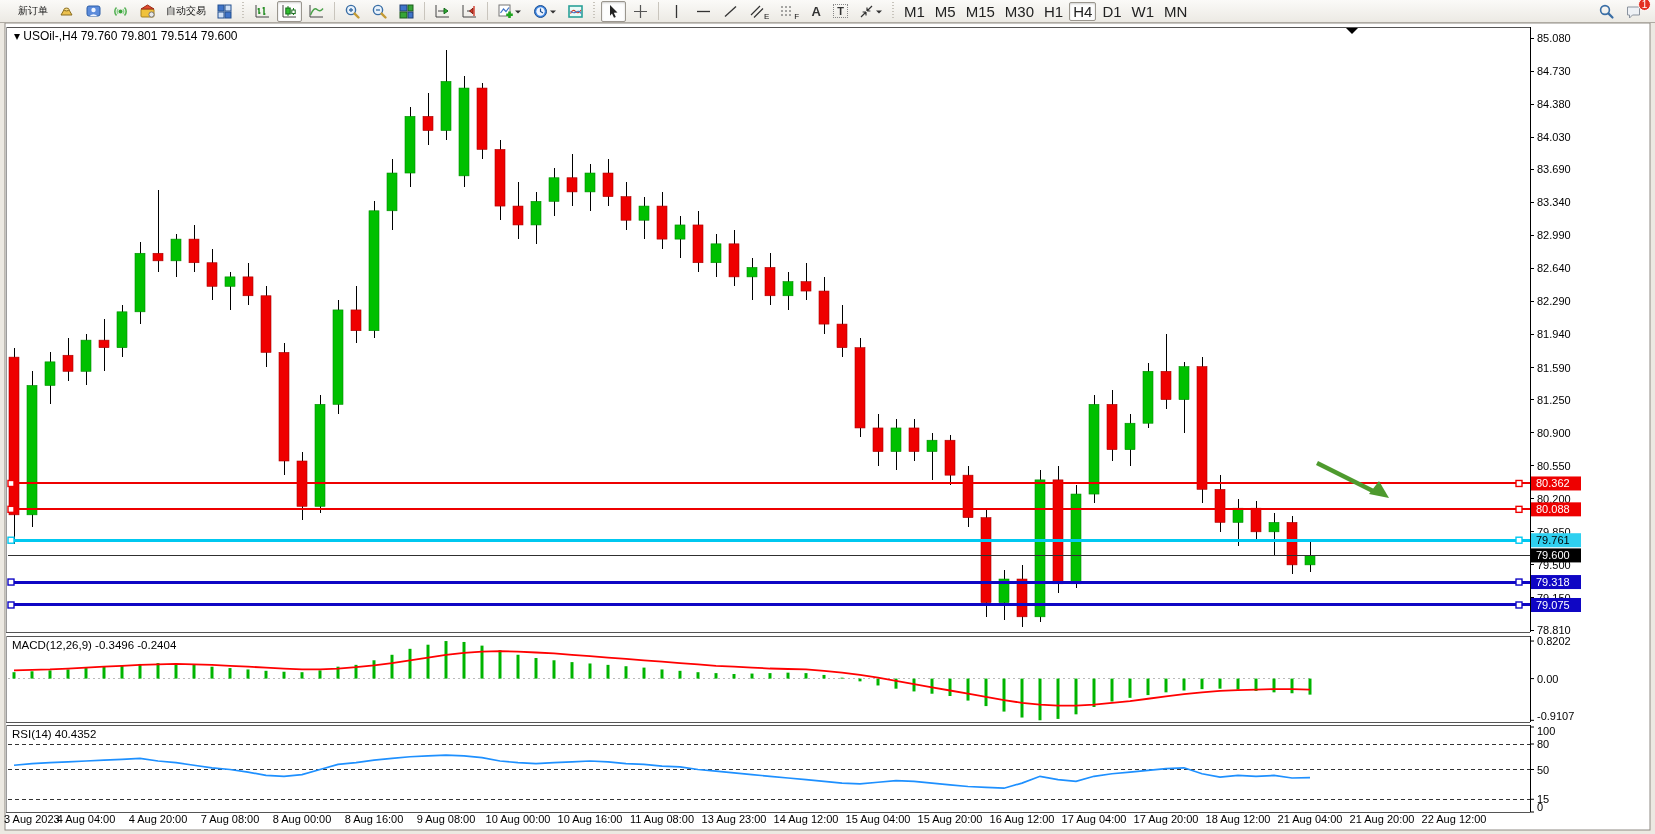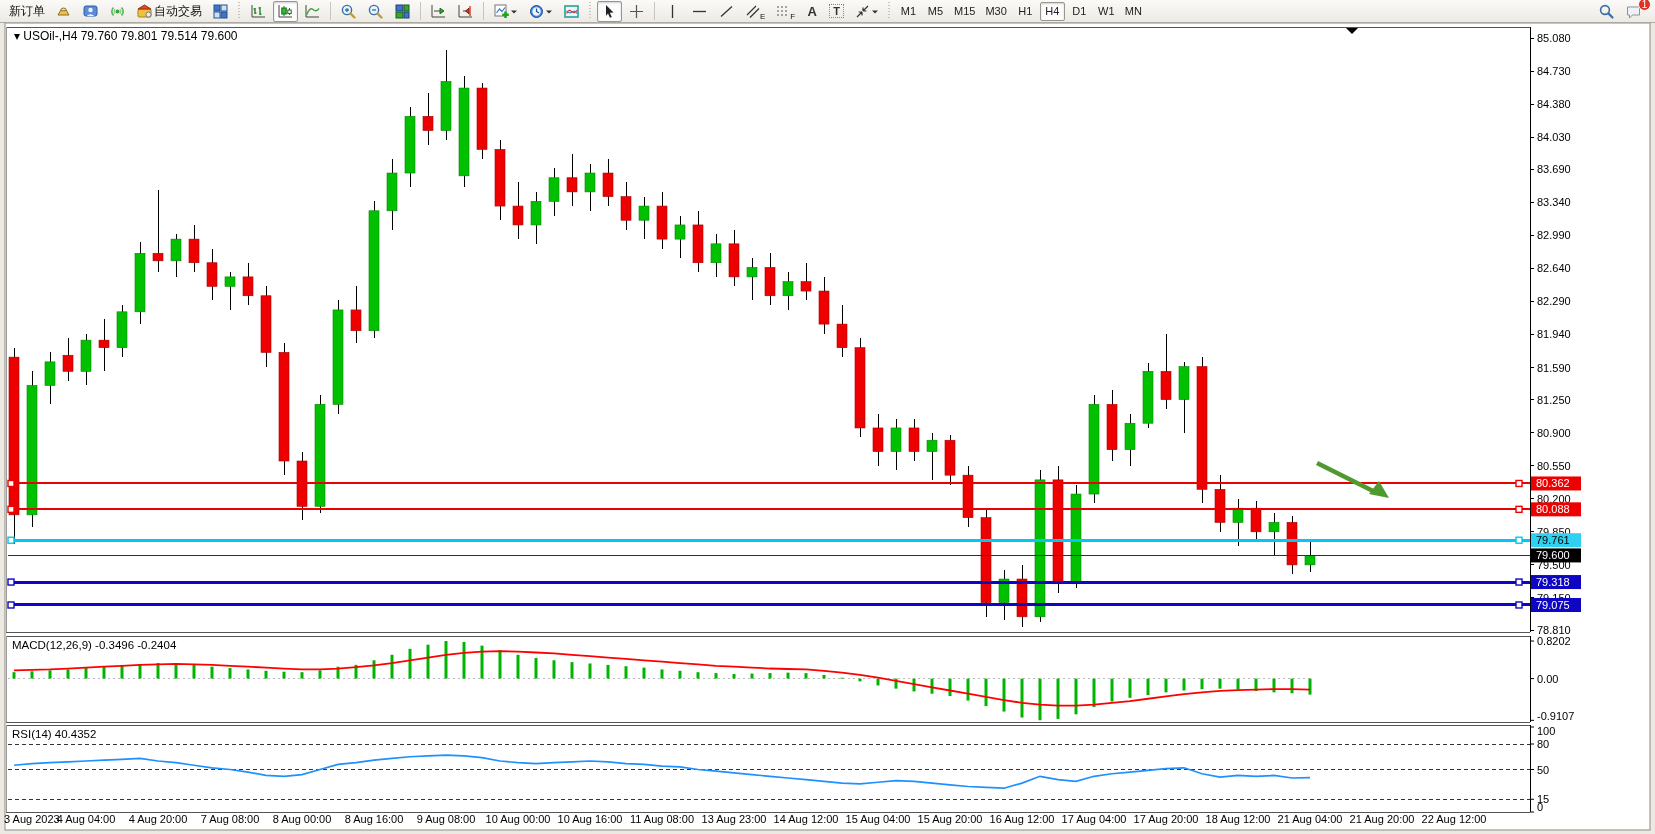--- a/index.html
+++ b/index.html
@@ -7,26 +7,26 @@
     font-family:"Liberation Sans","DejaVu Sans",sans-serif; background:#ece9e2; }
 
   
   #toolbar { position:absolute; top:0; left:0; width:1655px; height:23px;
     background:linear-gradient(#fbfaf8,#eceae4); border-bottom:1px solid #aeaaa2;
     display:flex; align-items:center; padding:0 3px; white-space:nowrap; }
   .tbtn { height:21px; min-width:22px; display:inline-flex; align-items:center; justify-content:center;
     padding:0 3px; margin:0 1px; border:1px solid transparent; border-radius:2px;
     font-size:12px; color:#111; cursor:default; }
   .tbtn.pressed { background:#fdfdfd; border:1px solid #9a968e; box-shadow:inset 0 1px 2px rgba(0,0,0,.18); }
-  .tbtn .lbl { margin-left:1px; font-size:12px; }
+  .tbtn .lbl { margin-left:10px; font-size:10px; }
   .grip { width:5px; height:18px; margin:0 3px;
     background-image:repeating-linear-gradient(#c8c4bc 0 1px, transparent 1px 3px);
     background-size:2px 100%; background-repeat:no-repeat; background-position:1px 0; }
   .sep { width:1px; height:18px; background:#c9c5bd; margin:0 4px; }
-  .tf { font-size:11px; color:#222; height:19px; min-width:25px; }
+  .tf { font-size:15px; color:#222; height:19px; min-width:25px; }
   .tf.active { background:#fdfdfd; border:1px solid #9a968e; box-shadow:inset 0 1px 2px rgba(0,0,0,.18); }
   .spacer { flex:1; }
   .badge { position:absolute; top:-4px; right:-6px; background:#e33022; color:#fff;
     border-radius:8px; font-size:10px; line-height:12px; min-width:13px; height:13px;
     text-align:center; padding:0 2px; border:1px solid #fff; }
   .icon16 { width:17px; height:17px; display:block; }
 
   
   #chartwin { position:absolute; top:23px; left:0; width:1530px; height:811px; background:#ece9e2; }
   #chartsvg { position:absolute; top:0; left:0; }

